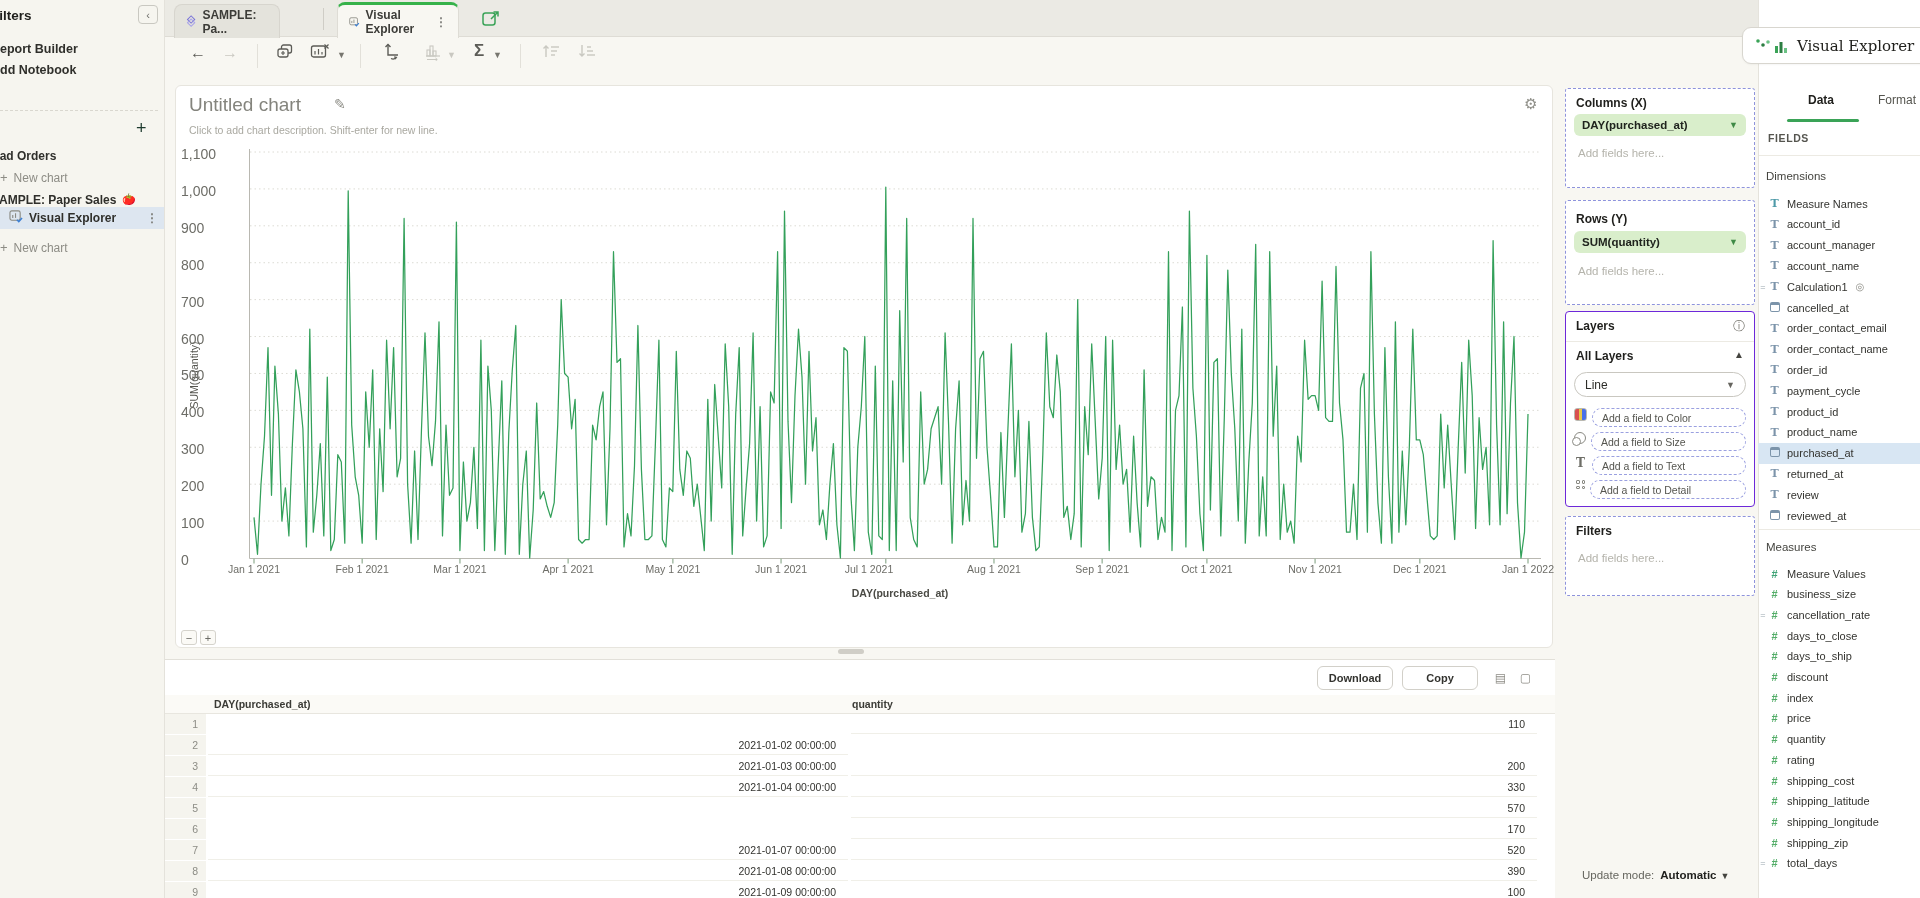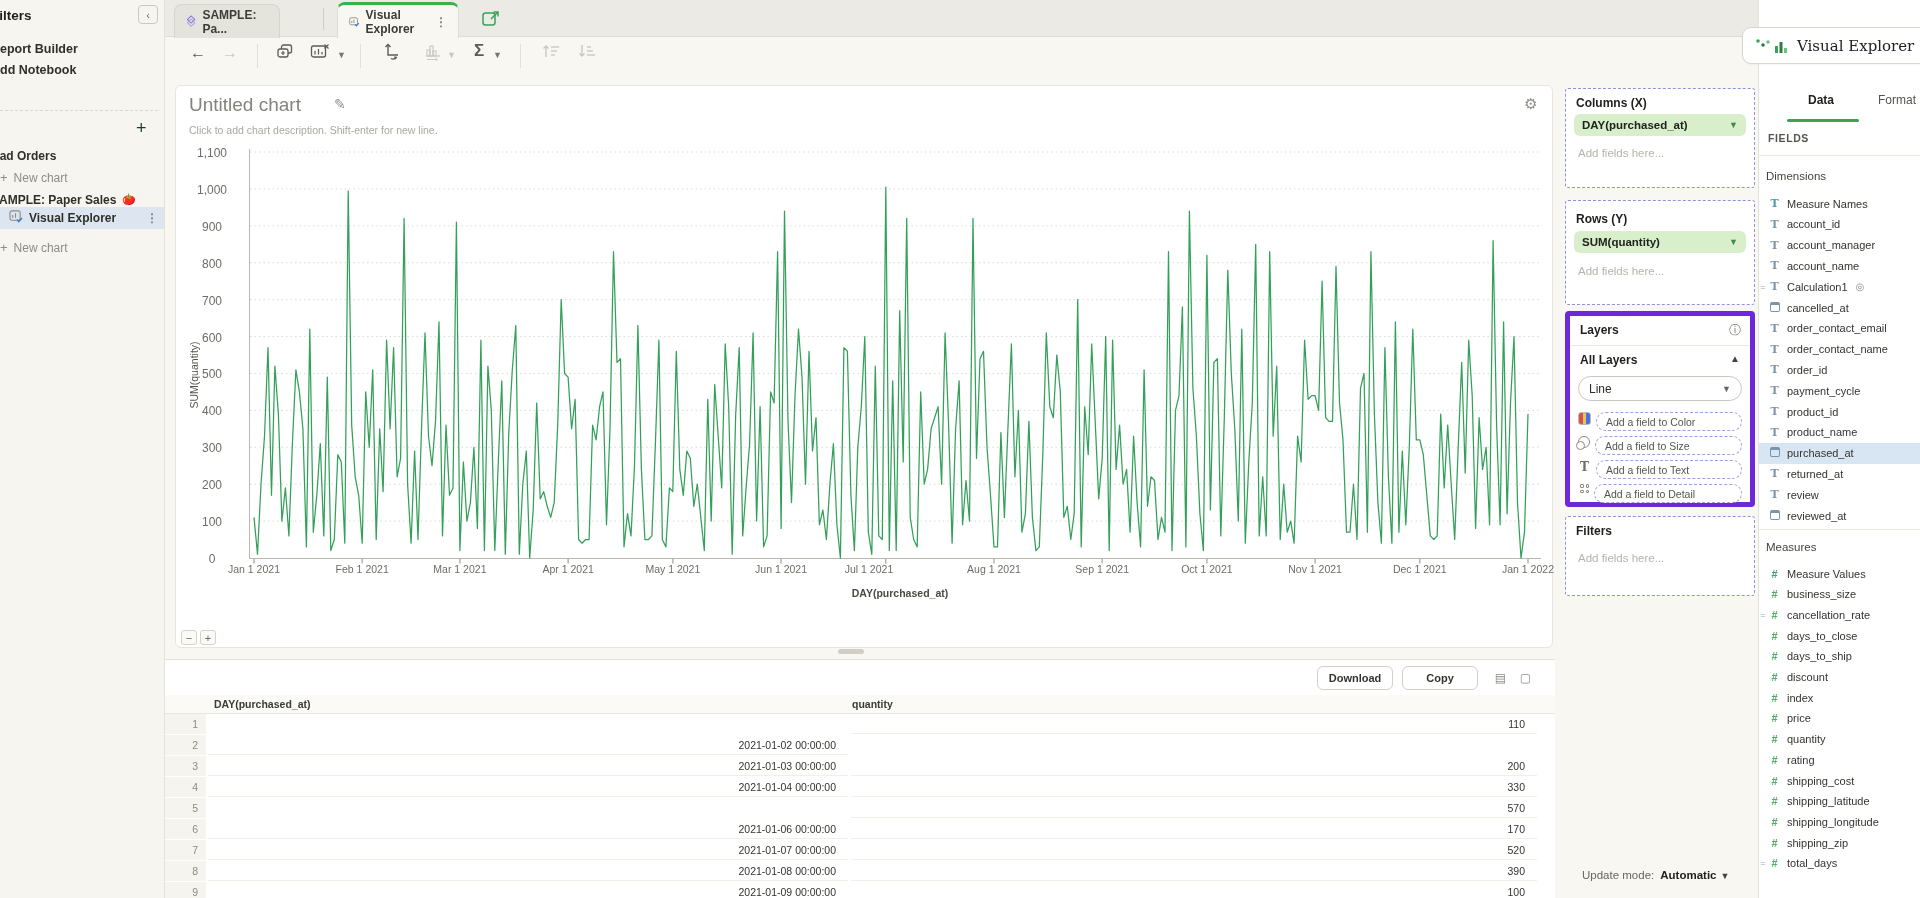--- a/index.html
+++ b/index.html
@@ -35,21 +35,21 @@
 .tb-caret{position:absolute;color:#77766f;font-size:9px}
 .tb-caret.disabled{color:#c9c8c1}
 .tbdiv{position:absolute;top:44px;height:24px;border-left:1px solid #e2e0d9}
 
 .chart-card{position:absolute;left:175px;top:85px;width:1378px;height:563px;background:#fff;border:1px solid #e7e5de;border-radius:6px}
 .cc-title{position:absolute;left:13px;top:8px;font-size:19px;color:#84847d}
 .cc-pencil{position:absolute;left:158px;top:10px;font-size:14px;color:#8a8a83;cursor:pointer}
 .cc-desc{position:absolute;left:13px;top:38px;font-size:10.5px;color:#a9a8a0}
 .cc-gear{position:absolute;left:1348px;top:9px;font-size:15px;color:#8f8f88;background:none;border:none;cursor:pointer}
 .plot-svg{position:absolute;left:73px;top:63px}
-.ytick{position:absolute;left:5px;width:62px;text-align:center;font-size:12px;color:#6d6d67}
+.ytick{position:absolute;left:5px;width:62px;text-align:left;font-size:14px;color:#6d6d67}
 .xtick{position:absolute;top:477px;width:84px;margin-left:-42px;text-align:center;font-size:10.5px;color:#6d6d67}
 .ylab{position:absolute;left:-27px;top:283px;width:90px;text-align:center;font-size:10.5px;color:#55554f;transform:rotate(-90deg)}
 .xlab{position:absolute;left:659px;top:501px;width:130px;text-align:center;font-size:10.5px;font-weight:bold;color:#4a4a44}
 .zoom-btn{position:absolute;width:16px;height:15px;border:1px solid #d5d3cc;border-radius:3px;background:#fbfaf6;color:#6b6b65;
   font-size:11px;line-height:12px;text-align:center;cursor:pointer}
 .drag-handle{position:absolute;left:838px;top:649px;width:26px;height:5px;border-radius:3px;background:#d0cec7;cursor:row-resize}
 
 .table-panel{position:absolute;left:165px;top:659px;width:1390px;height:239px;background:#fff;border-top:1px solid #e2e0d9}
 .tp-btn{position:absolute;top:6px;height:24px;background:#fff;border:1px solid #d2d0c9;border-radius:6px;
   font-size:11px;font-weight:bold;color:#33332f;cursor:pointer;font-family:"Liberation Sans",sans-serif}
@@ -59,21 +59,21 @@
 .thead{position:absolute;left:0;top:35px;width:1390px;height:19px;background:#fbfaf6;border-bottom:1px solid #e8e6df}
 .th{position:absolute;top:3px;font-size:10.5px;font-weight:bold;color:#3b3b36}
 .trow{position:absolute;left:0;width:1390px;height:21px}
 .tnum{position:absolute;left:0;width:41px;height:20px;background:#f5f4ee;color:#8c8c85;font-size:10.5px;text-align:right;padding:4px 8px 0 0}
 .tc{position:absolute;top:0;height:20px;background:#fff;border-bottom:1px solid #f0efe8;font-size:10.5px;color:#33332f;text-align:right;padding:4px 12px 0 0}
 .tc1{left:43px;width:640px}
 .tc2{left:686px;width:686px}
 
 .cfg-box{position:absolute;left:1565px;width:190px;background:#fff}
 .dashed{border:1.5px dashed #8e93dc;border-radius:3px}
-.solid{border:5px solid #6d28d9;border-radius:4px}
+.solid{border:1px solid #6d28d9;border-radius:4px}
 .cfg-label{position:absolute;left:10px;top:7px;font-size:12px;font-weight:bold;color:#1f1f1c}
 .pill{position:absolute;left:8px;right:8px;height:22px;background:#d9eecb;border-radius:6px;display:flex;align-items:center;
   padding:0 8px;font-size:11.5px;font-weight:bold;color:#20241e;cursor:pointer}
 .pill .caret{margin-left:auto;color:#3f8a46;font-size:9px}
 .cfg-ph{position:absolute;left:12px;font-size:11.5px;color:#b5b4ac}
 .info-ic{position:absolute;right:9px;top:6px;color:#77766f;font-size:12px}
 .lay-div{position:absolute;left:0;right:0;top:29px;border-top:1px solid #eceae3}
 .all-layers{position:absolute;left:10px;top:37px;font-size:12px;font-weight:bold;color:#1f1f1c}
 .chev-up{position:absolute;right:10px;top:37px;color:#44443f;font-size:10px}
 .mark-select{position:absolute;left:8px;right:8px;top:60px;height:25px;border:1px solid #c9c7c0;border-radius:13px;background:#fff;
@@ -346,21 +346,20 @@
           <div class="tnum">4</div>
           <div class="tc tc1">2021-01-04 00:00:00</div>
           <div class="tc tc2">330</div>
         </div>
         <div class="trow" style="top: 138px;">
           <div class="tnum">5</div>
           <div class="tc tc2">570</div>
         </div>
         <div class="trow" style="top: 159px;">
           <div class="tnum">6</div>
-          <div class="tc tc1">2021-01-06 00:00:00</div>
           <div class="tc tc2">170</div>
         </div>
         <div class="trow" style="top: 180px;">
           <div class="tnum">7</div>
           <div class="tc tc1">2021-01-07 00:00:00</div>
           <div class="tc tc2">520</div>
         </div>
         <div class="trow" style="top: 201px;">
           <div class="tnum">8</div>
           <div class="tc tc1">2021-01-08 00:00:00</div>

